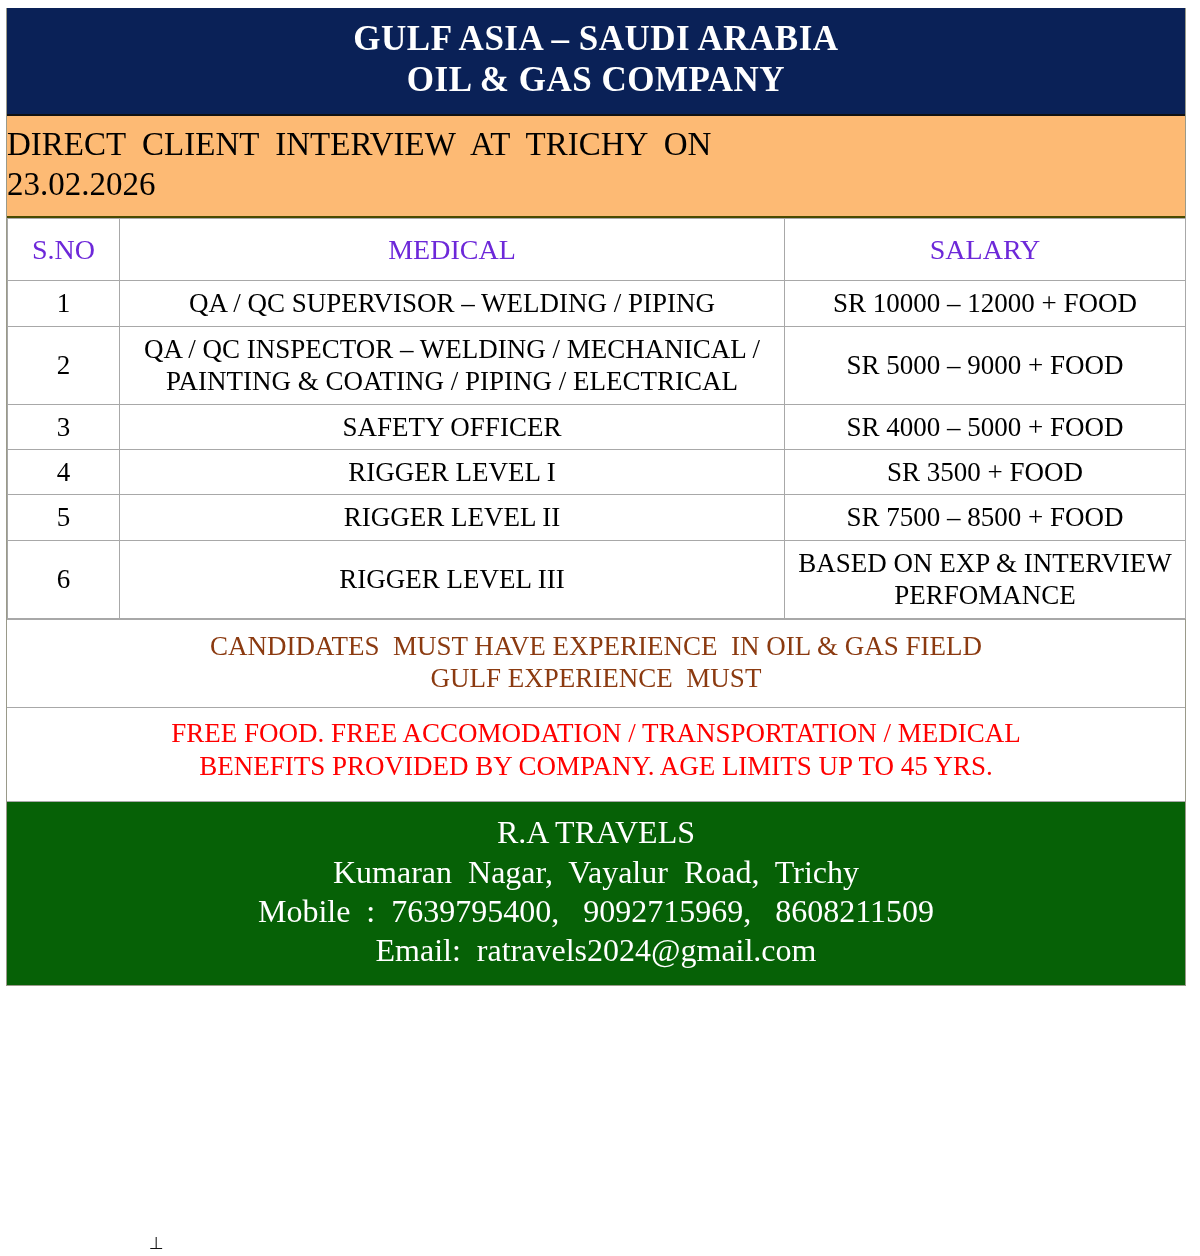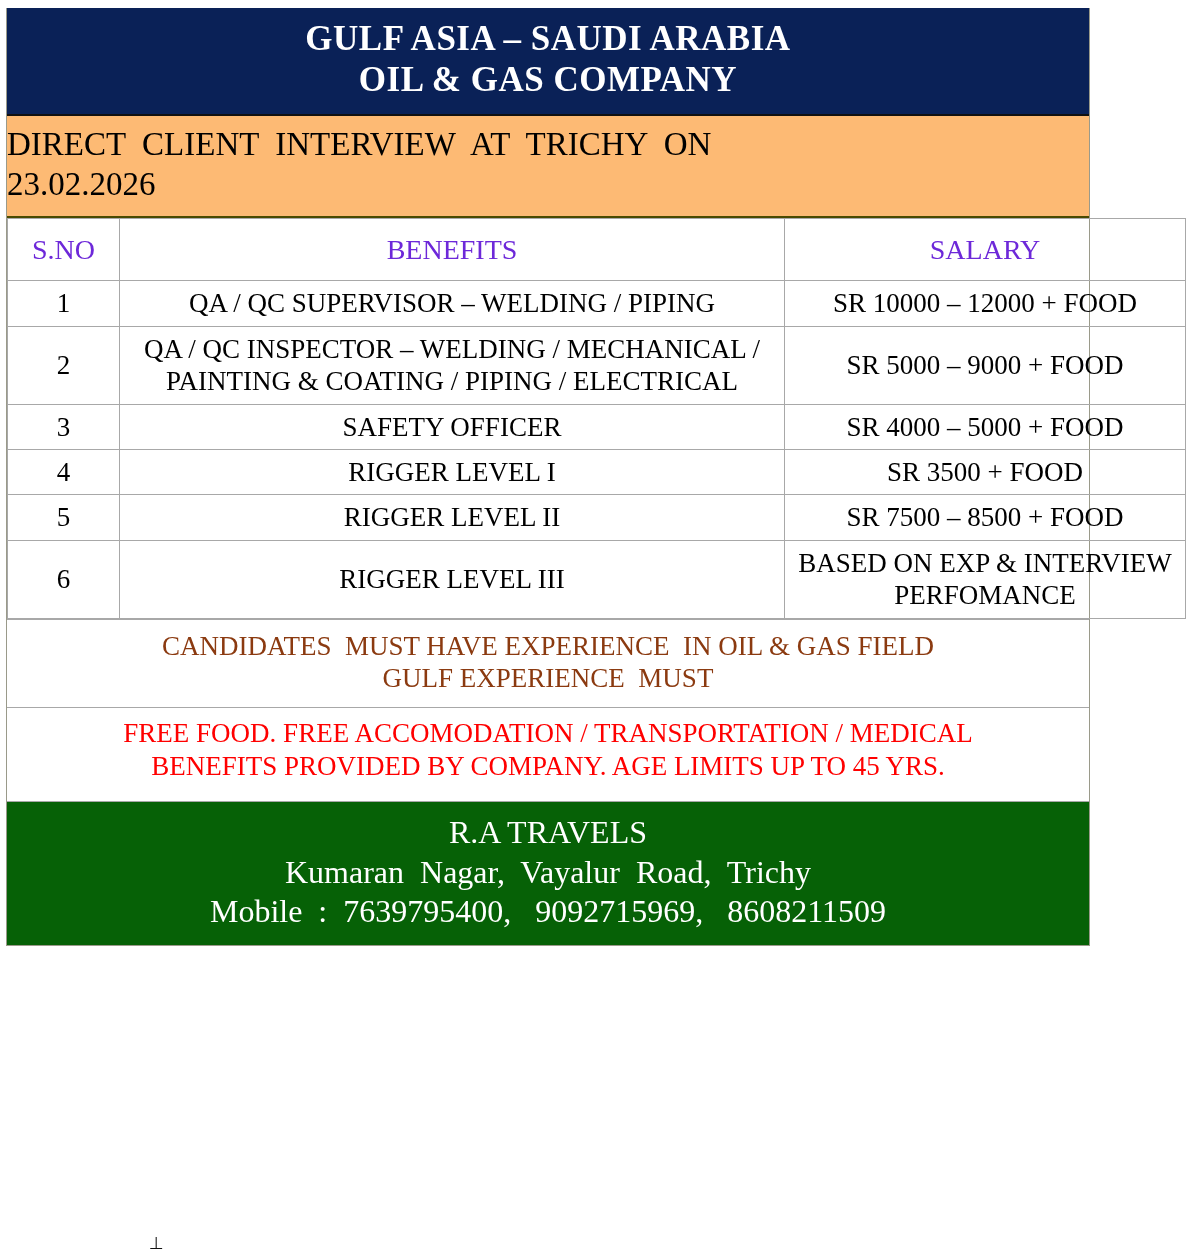--- a/index.html
+++ b/index.html
@@ -11,21 +11,21 @@
     width: 1200px;
     height: 1256px;
     font-family: "Liberation Serif", serif;
     overflow: hidden;
   }
 
   #poster {
     position: absolute;
     left: 6px;
     top: 8px;
-    width: 1084px;
+    width: 1180px;
     box-sizing: border-box;
     border: 1px solid #9a9a8a;
     border-top: none;
     background: #ffffff;
   }
 
   
   .navy-banner {
     background: #0a2157;
     color: #ffffff;
@@ -149,21 +149,21 @@
 
   <table class="jobs">
     <colgroup>
       <col class="c-sno">
       <col class="c-pos">
       <col class="c-sal">
     </colgroup>
     <tbody>
       <tr class="head">
         <th>S.NO</th>
-        <th>BENEFITS</th>
+        <th>MEDICAL</th>
         <th>SALARY</th>
       </tr>
 
       <tr>
         <td class="sno">1</td>
         <td>QA / QC SUPERVISOR – WELDING / PIPING</td>
         <td>SR 10000 – 12000 + FOOD</td>
       </tr>
 
       <tr>
@@ -205,17 +205,18 @@
 
   <div class="note-row note-red">
     <span class="line">FREE FOOD. FREE ACCOMODATION  / TRANSPORTATION   / MEDICAL</span>
     <span class="line">BENEFITS PROVIDED BY COMPANY. AGE LIMITS  UP TO 45 YRS.</span>
   </div>
 
   <div class="green-footer">
     <div class="line">R.A TRAVELS</div>
     <div class="line">Kumaran  Nagar,  Vayalur  Road,  Trichy</div>
     <div class="line">Mobile  :  7639795400,   9092715969,   8608211509</div>
+    <div class="line">Email:  ratravels2024@gmail.com</div>
   </div>
 
 </div>
 
 <div class="crop-mark">⊥</div>
 
 </body></html>

